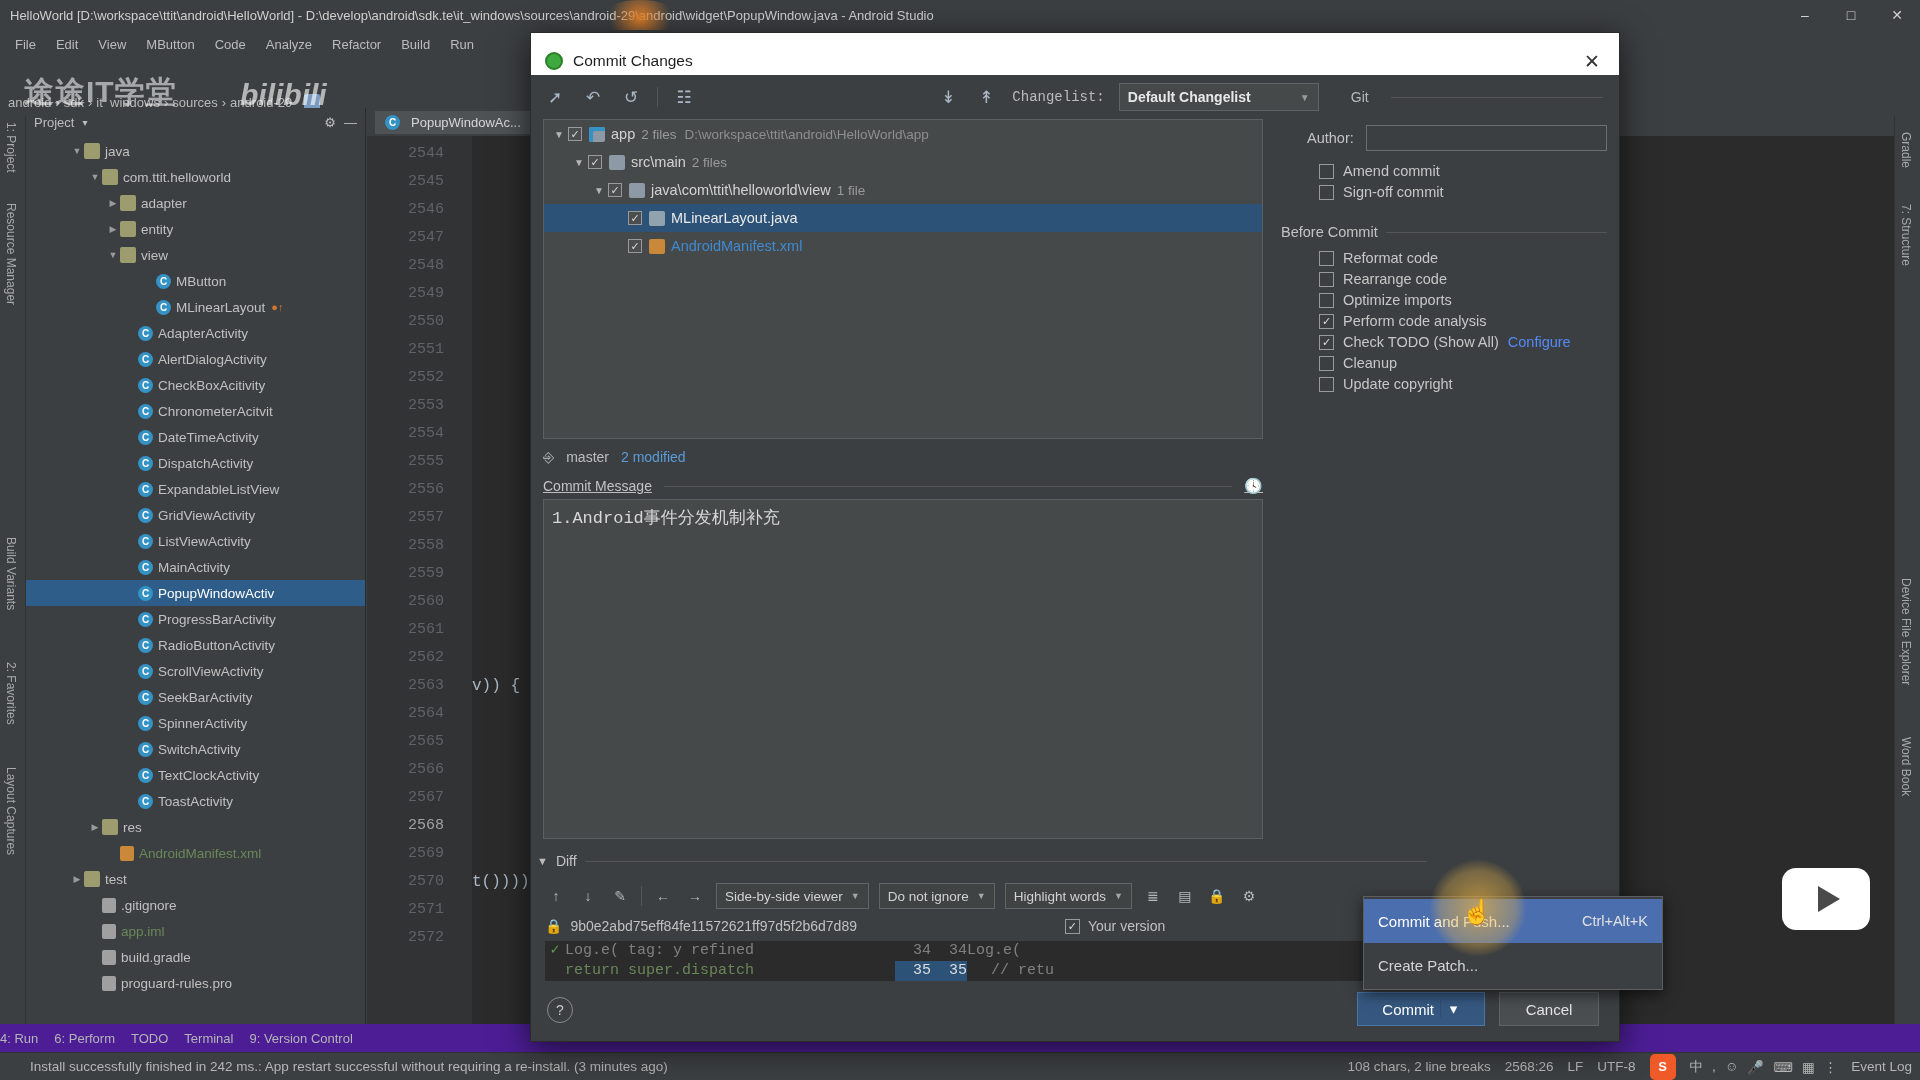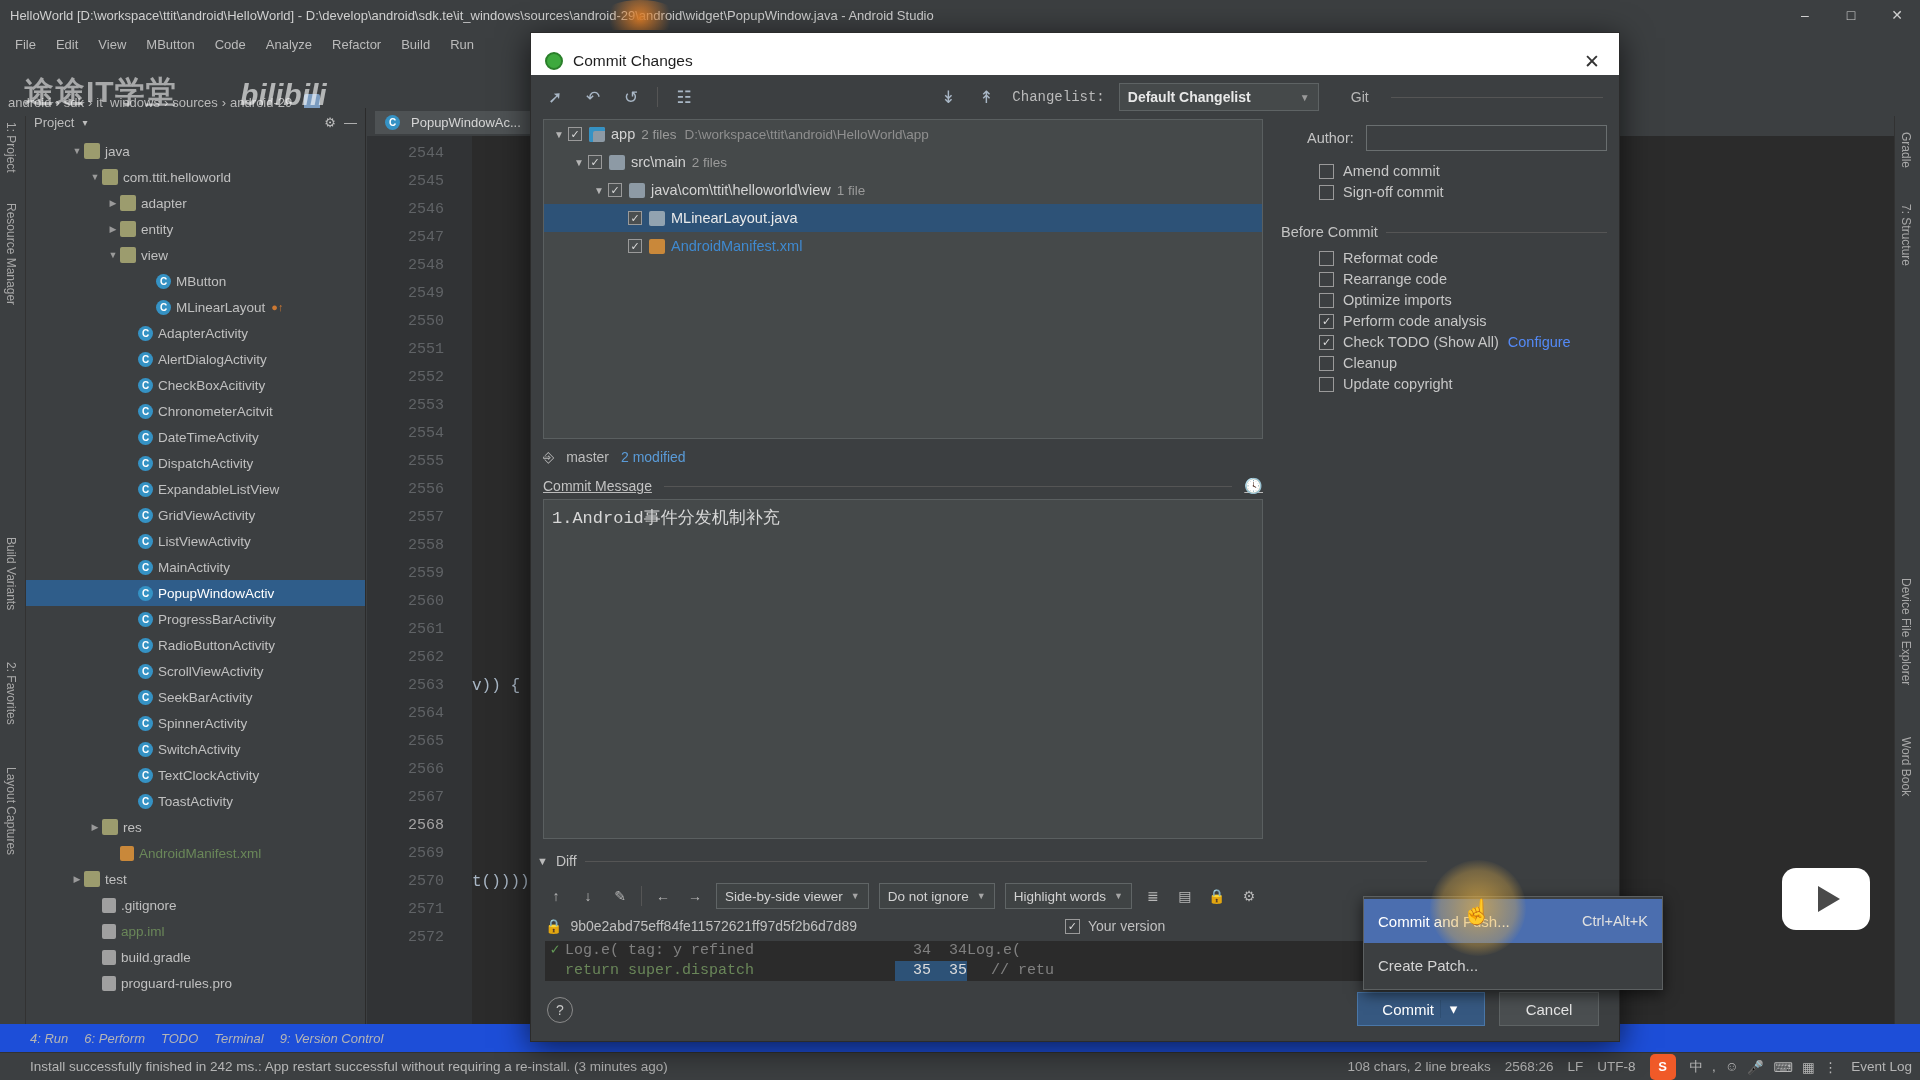--- a/index.html
+++ b/index.html
@@ -91,22 +91,22 @@
   .code {
     position:absolute; left:105px; top:28px; right:0; bottom:0;
     color:#a9b7c6; font-family:"Liberation Mono", monospace; font-size:16px;
     padding-top:4px; overflow:hidden;
   }
   .code .cl { height:28px; line-height:28px; white-space:pre; }
 
   
   .bottom-strip {
     position:absolute; left:0; right:0; bottom:28px; height:28px;
-    background:#1d4ed8; display:flex; align-items:center; gap:16px; padding-left:30px;
-    color:#b5b5b5; font-size:13px;font-style:italic;
+    background:#4c1d95; display:flex; align-items:center; gap:16px; 
+    color:#b5b5b5; font-size:13px;
   }
   .status-bar {
     position:absolute; left:0; right:0; bottom:0; height:28px;
     background:#3c3f41; display:flex; align-items:center;
     color:#b5b5b5; font-size:13.5px; padding-left:30px;
     border-top:1px solid #323232;
   }
   .status-right { margin-left:auto; display:flex; align-items:center; gap:14px; padding-right:8px; }
 
   

